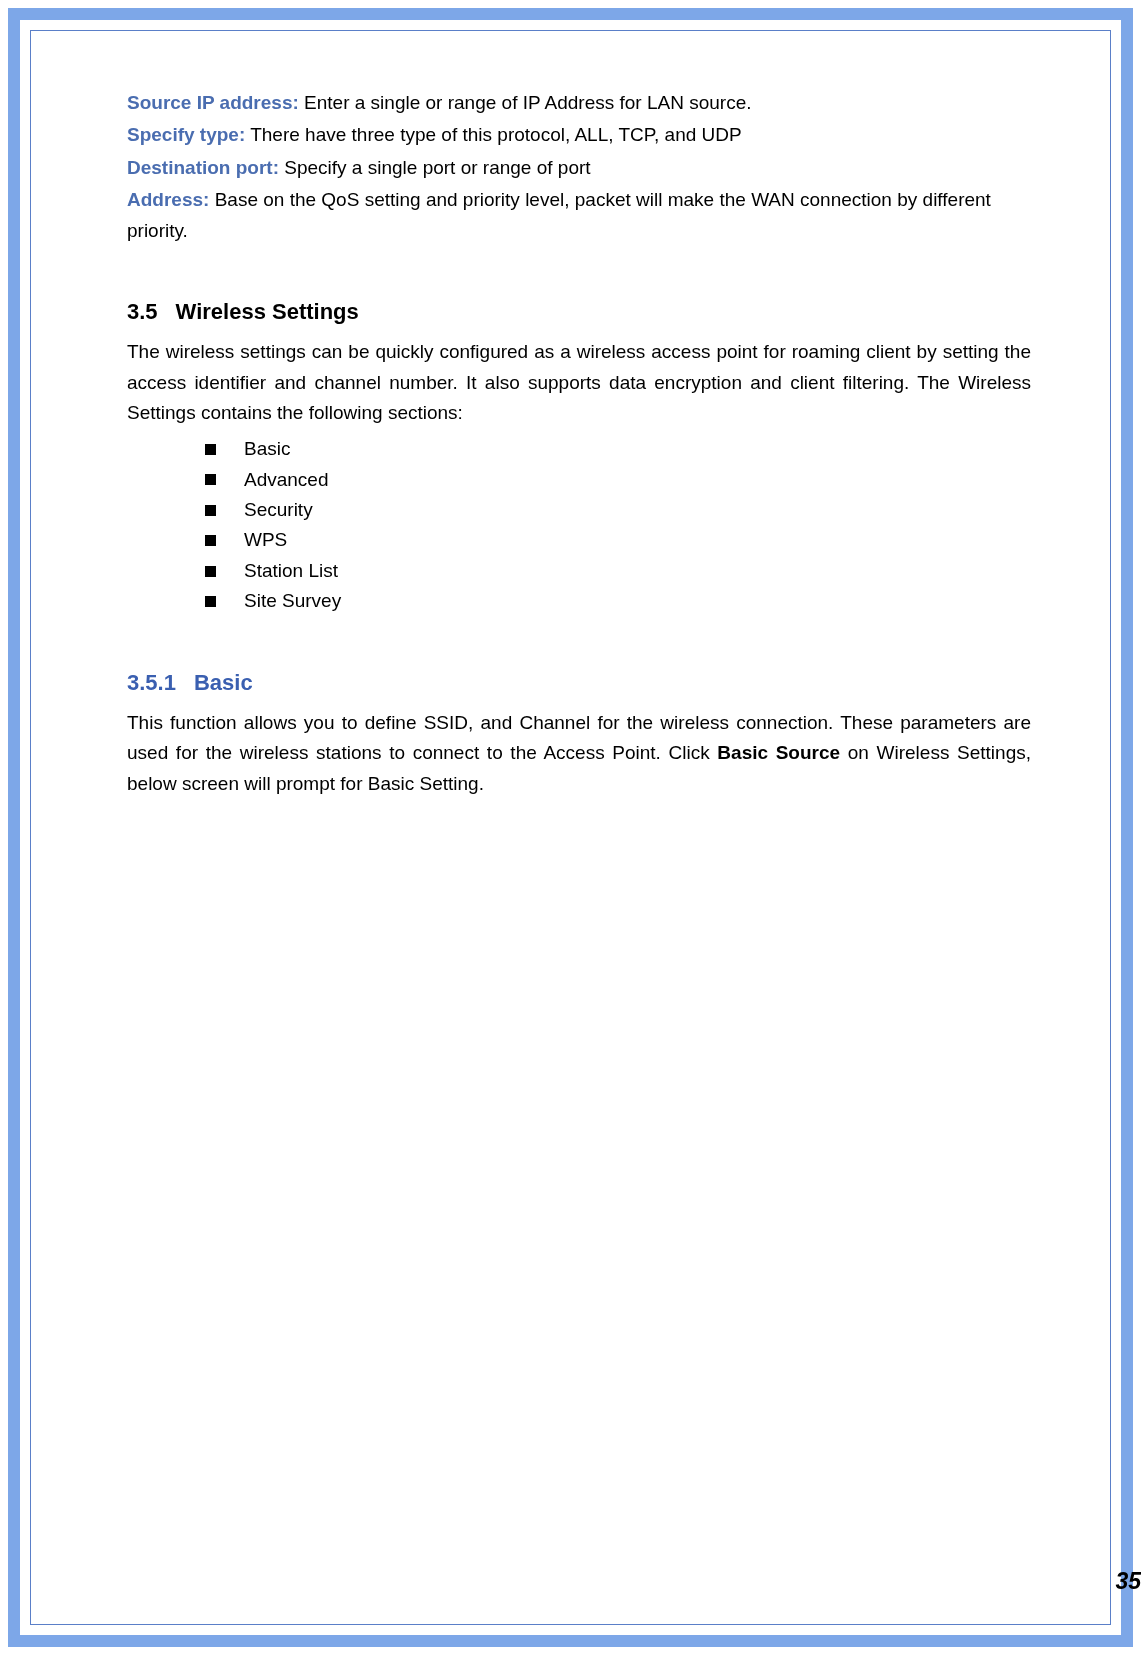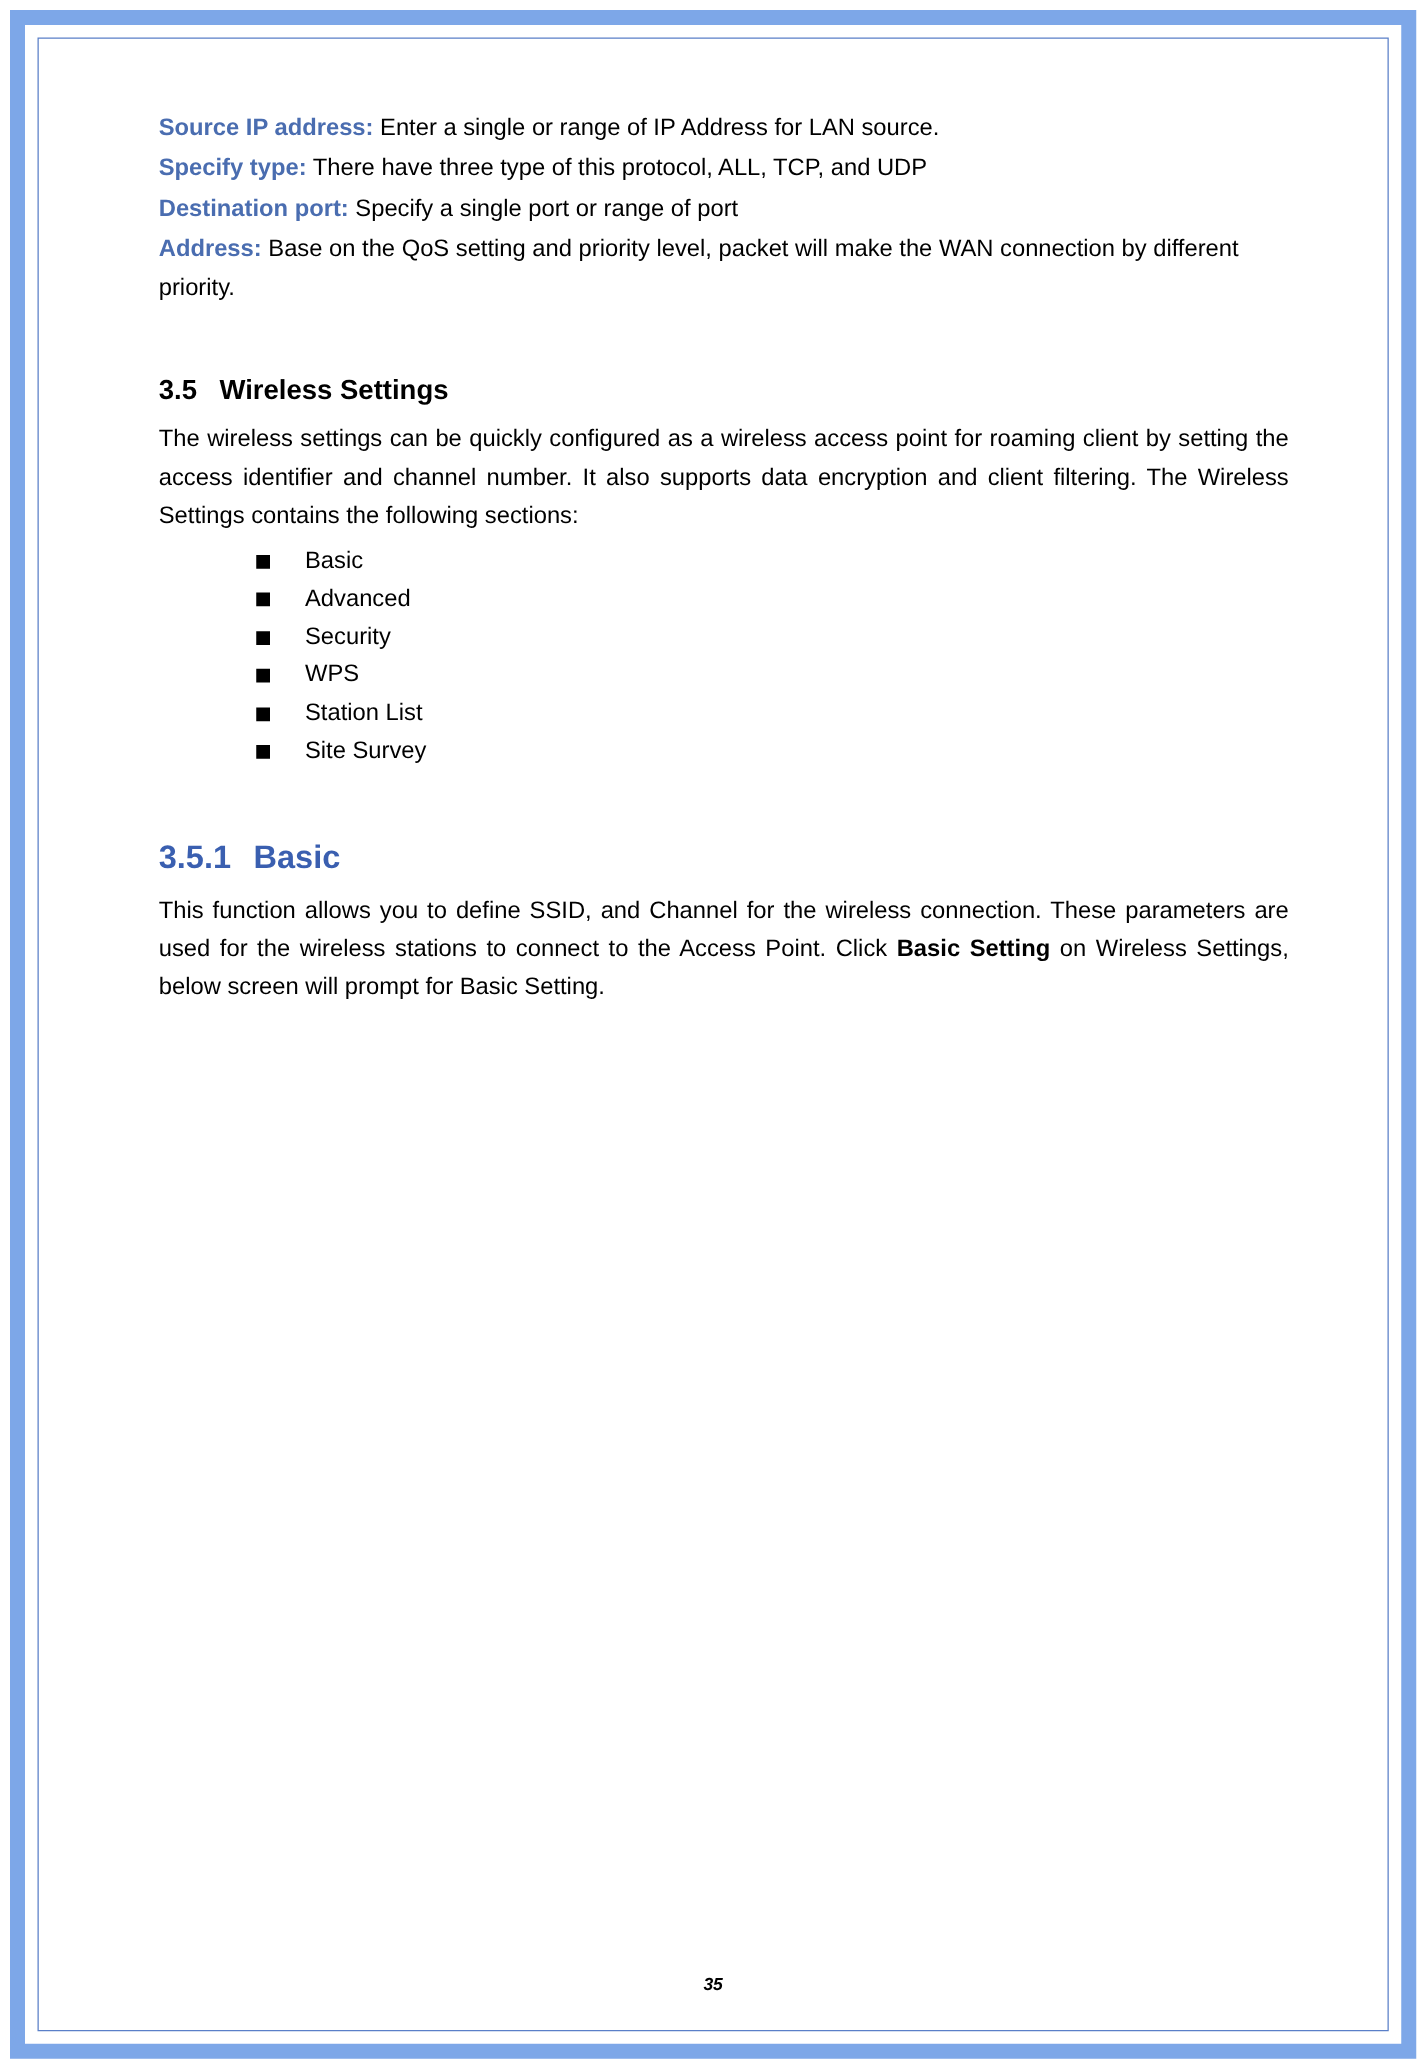--- a/index.html
+++ b/index.html
@@ -71,41 +71,41 @@
     }
     .bullet-square {
       display: inline-block;
       width: 11px;
       height: 11px;
       background: #000;
       margin-right: 28px;
       flex-shrink: 0;
     }
     .sub-heading {
-      font-size: 26px;
+      font-size: 22px;
       font-weight: bold;
       color: #3a5fb0;
       margin-top: 48px;
       margin-bottom: 8px;
     }
     .sub-num {
       margin-right: 18px;
     }
     .bold {
       font-weight: bold;
     }
     .page-number {
       position: absolute;
       bottom: 60px;
       left: 0;
       right: 0;
-      text-align: center;
+      text-align: right;
       font-weight: bold;
       font-style: italic;
-      font-size: 14px;
+      font-size: 23px;
       color: #000;
     }
   </style>
 </head>
 <body>
 
 <div class="outer-border"></div>
 <div class="inner-border"></div>
 
 <div class="content">
@@ -157,18 +157,18 @@
         <span class="bullet-square"></span>
         <span>Site Survey</span>
       </li>
   </ul>
 
   <h3 class="sub-heading">
     <span class="sub-num">3.5.1</span><span>Basic</span>
   </h3>
 
   <p class="justified">
-    <span>This function allows you to define SSID, and Channel for the wireless connection. These parameters are used for the wireless stations to connect to the Access Point. Click </span><span class="bold">Basic Setting</span><span> on Wireless Settings, below screen will prompt for Basic Setting.</span>
+    <span>This function allows you to define SSID, and Channel for the wireless connection. These parameters are used for the wireless stations to connect to the Access Point. Click </span><span class="bold">Basic Source</span><span> on Wireless Settings, below screen will prompt for Basic Setting.</span>
   </p>
 
 </div>
 
 <div class="page-number">35</div>
 
 </body></html>

